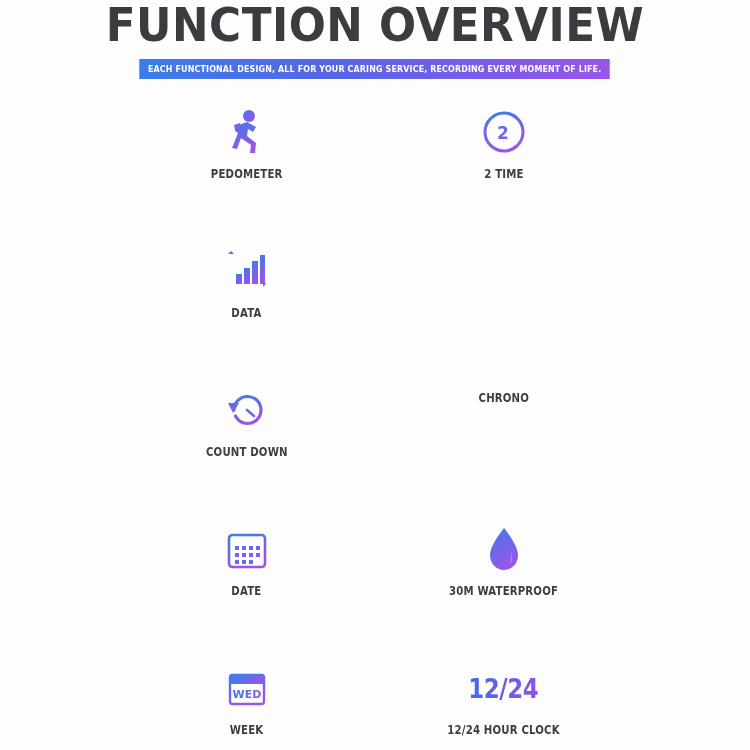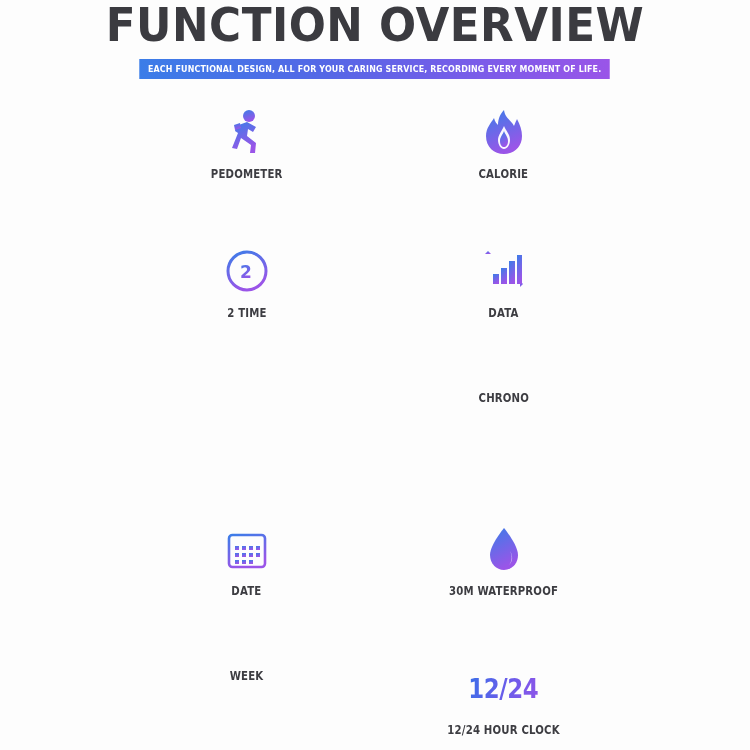--- a/index.html
+++ b/index.html
@@ -142,30 +142,20 @@
       <div class="icon-box">
         <svg width="42" height="46" viewBox="0 0 42 46">
           <circle cx="23" cy="7" r="6" fill="url(#gradV)"></circle>
           <path d="M10 17 L21 13 L30 18 L27 23 L22 20 L21 27 L30 34 L29 44 L24 44 L25 36 L15 29 L11 40 L6 39 L12 24 L9 22 Z" fill="url(#gradV)"></path>
           <path d="M8 16 L14 14 L15 19 L9 21 Z" fill="url(#gradV)"></path>
         </svg>
       </div>
       <div class="cell-label">PEDOMETER</div>
     </div>
 
-    <div class="cell">
-      <div class="icon-box">
-        <svg width="38" height="46" viewBox="0 0 38 46">
-          <path d="M19 1 C20 9 26 11 29 17 C31 12 32 10 32 10 C35 16 37 21 37 27 C37 38 29 45 19 45 C9 45 1 38 1 27 C1 19 6 14 9 9 C10 13 12 15 13 16 C13 9 16 4 19 1 Z" fill="url(#gradV)"></path>
-          <path d="M19 17 C21 22 25 25 25 31 C25 36 22 40 19 40 C16 40 13 36 13 31 C13 26 17 22 19 17 Z" fill="#ffffff" opacity="0.95"></path>
-          <path d="M19 22 C20.5 26 23 28 23 32 C23 36 21 38 19 38 C17 38 15 36 15 32 C15 28 17.5 26 19 22 Z" fill="url(#gradV)"></path>
-        </svg>
-      </div>
-      <div class="cell-label">CALORIE</div>
-    </div>
 
 
 
     <div class="cell">
       <div class="icon-box">
         <svg width="44" height="44" viewBox="0 0 44 44">
           <circle cx="22" cy="22" r="19" fill="none" stroke="url(#gradV)" stroke-width="3"></circle>
           <text x="15" y="29" font-family="DejaVu Sans, sans-serif" font-size="17" font-weight="bold" fill="url(#gradV)">2</text>
           <line x1="25" y1="22" x2="25" y2="11" stroke="url(#gradV)" stroke-width="3" stroke-linecap="round"></line>
           <line x1="25" y1="22" x2="34" y2="22" stroke="url(#gradV)" stroke-width="3" stroke-linecap="round"></line>
@@ -188,20 +178,31 @@
         </svg>
       </div>
       <div class="cell-label">DATA</div>
     </div>
 
     <div class="cell empty">
       <div class="icon-box"></div>
       <div class="cell-label"></div>
     </div>
 
+    <div class="cell">
+      <div class="icon-box">
+        <svg width="46" height="44" viewBox="0 0 46 44">
+          <path d="M10 22 A13.5 13.5 0 1 1 23.5 35.5 A13.5 13.5 0 0 1 11.5 28" fill="none" stroke="url(#gradV)" stroke-width="3.2" stroke-linecap="round"></path>
+          <path d="M4 15 L15 15 L9 25 Z" fill="url(#gradV)"></path>
+          <line x1="23" y1="22" x2="23" y2="13" stroke="url(#gradV)" stroke-width="2.6" stroke-linecap="round"></line>
+          <line x1="23" y1="22" x2="30" y2="28" stroke="url(#gradV)" stroke-width="2.6" stroke-linecap="round"></line>
+        </svg>
+      </div>
+      <div class="cell-label">COUNT DOWN</div>
+    </div>
 
     <div class="cell">
       <div class="cell-label">CHRONO</div>
     </div>
 
     <div class="cell">
       <div class="icon-box">
         <svg width="42" height="42" viewBox="0 0 42 42">
           <rect x="3" y="7" width="36" height="32" rx="3.5" fill="none" stroke="url(#gradV)" stroke-width="2.6"></rect>
           <line x1="11" y1="2" x2="11" y2="11" stroke="url(#gradV)" stroke-width="2.6" stroke-linecap="round"></line>
@@ -231,20 +232,29 @@
           <path d="M16 1 C16 1 30 18 30 28 C30 36.5 23.7 43 16 43 C8.3 43 2 36.5 2 28 C2 18 16 1 16 1 Z" fill="url(#gradV)"></path>
           <path d="M22 24 C25 29 25 34 21 38 C25 33 24 28 22 24 Z" fill="#ffffff" opacity="0.85"></path>
         </svg>
       </div>
       <div class="cell-label">30M WATERPROOF</div>
     </div>
 
 
 
     <div class="cell">
+      <div class="icon-box">
+        <svg width="42" height="42" viewBox="0 0 42 42">
+          <line x1="12" y1="2" x2="12" y2="10" stroke="url(#gradV)" stroke-width="3" stroke-linecap="round"></line>
+          <line x1="30" y1="2" x2="30" y2="10" stroke="url(#gradV)" stroke-width="3" stroke-linecap="round"></line>
+          <rect x="4" y="8" width="34" height="9" rx="2" fill="url(#gradH)"></rect>
+          <rect x="4" y="8" width="34" height="29" rx="2.5" fill="none" stroke="url(#gradV)" stroke-width="2.4"></rect>
+          <text x="21" y="31" text-anchor="middle" font-family="DejaVu Sans, sans-serif" font-size="11" font-weight="bold" fill="url(#gradH)">WED</text>
+        </svg>
+      </div>
       <div class="cell-label">WEEK</div>
     </div>
 
     <div class="cell">
       <div class="icon-box">
         <span class="text-icon">12/24</span>
       </div>
       <div class="cell-label">12/24 HOUR CLOCK</div>
     </div>
 

